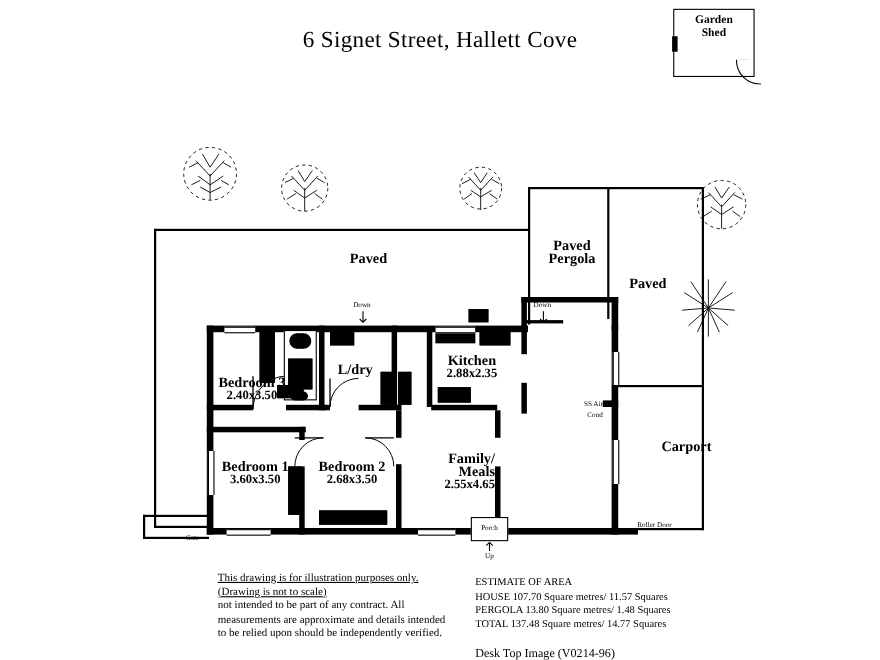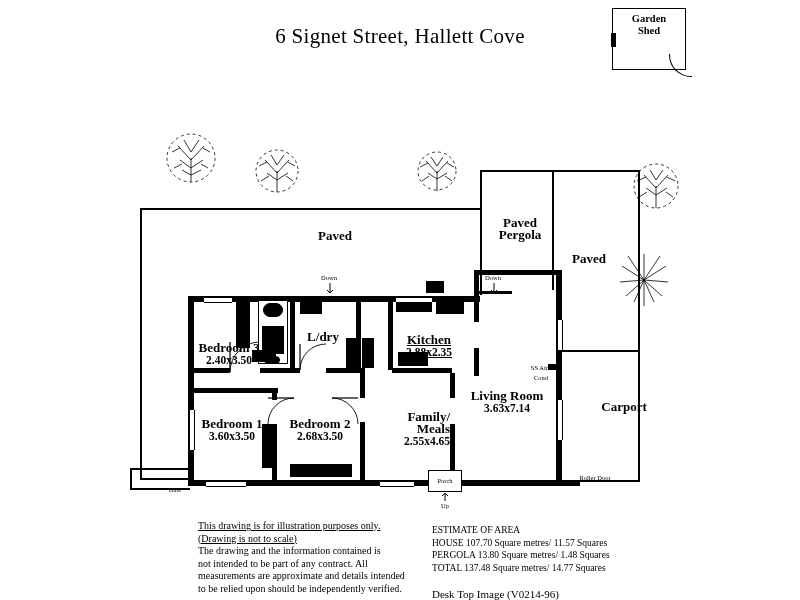--- a/index.html
+++ b/index.html
@@ -321,50 +321,45 @@
 
   <div class="lbl" style="left:190px; top:342px; width:78px;">
     <div class="room-name">Bedroom 3</div>
     <div class="room-dim">2.40x3.50</div>
   </div>
 
   <div class="lbl" style="left:300px; top:330px; width:46px;">
     <span class="room-name">L/dry</span>
   </div>
 
-  <div class="lbl" style="left:390px; top:334px; width:78px;text-decoration:underline;">
+  <div class="lbl" style="left:390px; top:322px; width:78px;">
     <div class="room-name">Kitchen</div>
     <div class="room-dim">2.88x2.35</div>
   </div>
 
-  <div class="lbl" style="left:458px; top:390px; width:98px;">
-    <div class="room-name">Living Room</div>
-    <div class="room-dim">3.63x7.14</div>
-  </div>
 
   <div class="lbl" style="left:194px; top:418px; width:76px;">
     <div class="room-name">Bedroom 1</div>
     <div class="room-dim">3.60x3.50</div>
   </div>
 
   <div class="lbl" style="left:282px; top:418px; width:76px;">
     <div class="room-name">Bedroom 2</div>
     <div class="room-dim">2.68x3.50</div>
   </div>
 
   <div class="lbl" style="left:366px; top:411px; width:84px;text-align:right;">
     <div class="room-name">Family/</div>
     <div class="room-name">Meals</div>
     <div class="room-dim">2.55x4.65</div>
   </div>
 
   <div id="disclaimer" class="abs">
     <div class="u">This drawing is for illustration purposes only.</div>
     <div class="u">(Drawing is not to scale)</div>
-    <div>The drawing and the information contained is</div>
     <div>not intended to be part of any contract.  All</div>
     <div>measurements are approximate and details intended</div>
     <div>to be relied upon should be independently verified.</div>
   </div>
 
   <div id="estimate" class="abs">
     <div class="hdr">ESTIMATE OF AREA</div>
     <div>HOUSE  107.70 Square metres/ 11.57 Squares</div>
     <div>PERGOLA  13.80 Square metres/ 1.48 Squares</div>
     <div>TOTAL  137.48 Square metres/ 14.77 Squares</div>

